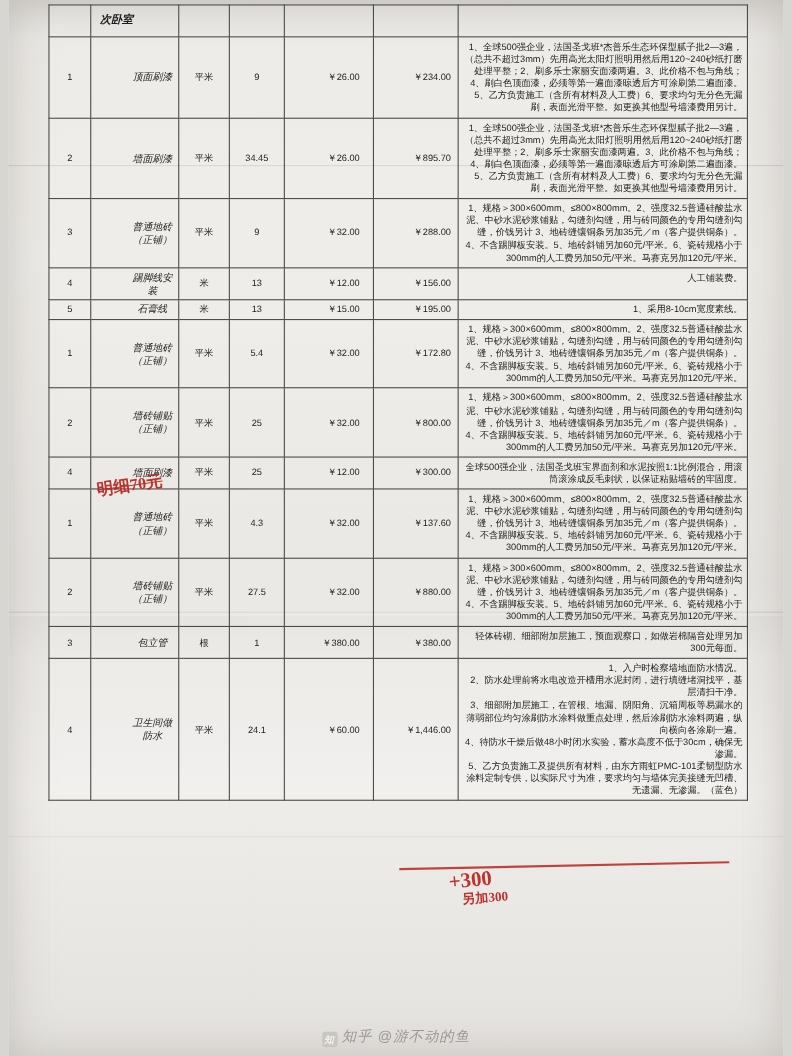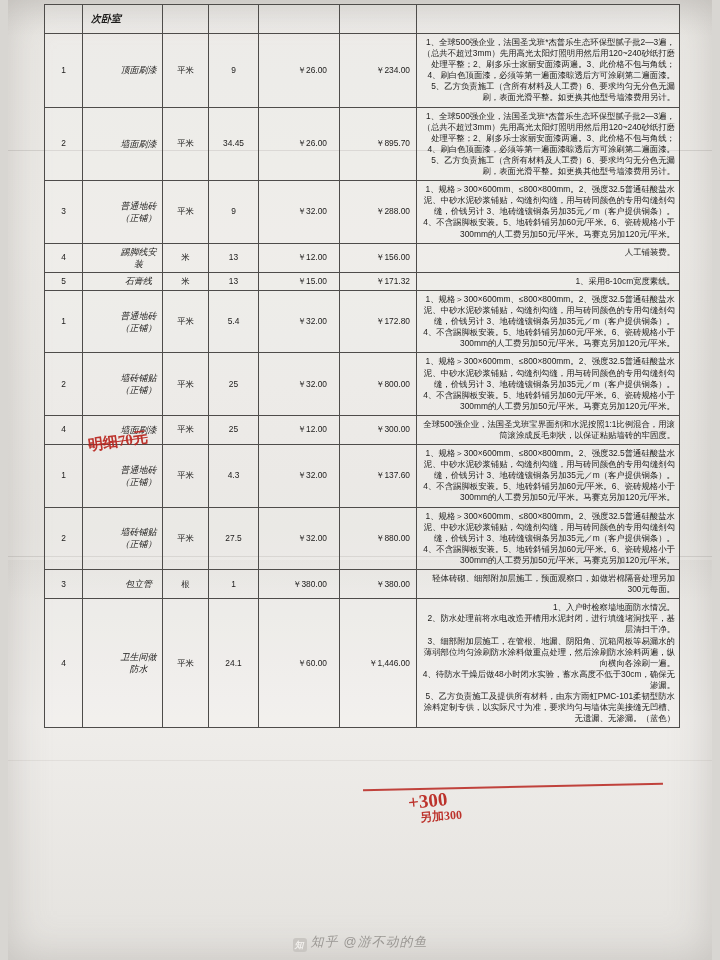--- a/index.html
+++ b/index.html
@@ -134,21 +134,21 @@
           <td class="c-price money">￥12.00</td>
           <td class="c-total money">￥156.00</td>
           <td class="c-desc desc-lines">人工铺装费。</td>
         </tr>
         <tr>
           <td class="c-idx">5</td>
           <td class="c-name nm">石膏线</td>
           <td class="c-unit">米</td>
           <td class="c-qty">13</td>
           <td class="c-price money">￥15.00</td>
-          <td class="c-total money">￥171.32</td>
+          <td class="c-total money">￥195.00</td>
           <td class="c-desc desc-lines">1、采用8-10cm宽度素线。</td>
         </tr>
         <tr>
           <td class="c-idx">1</td>
           <td class="c-name nm">普通地砖
 （正铺）</td>
           <td class="c-unit">平米</td>
           <td class="c-qty">5.4</td>
           <td class="c-price money">￥32.00</td>
           <td class="c-total money">￥172.80</td>

